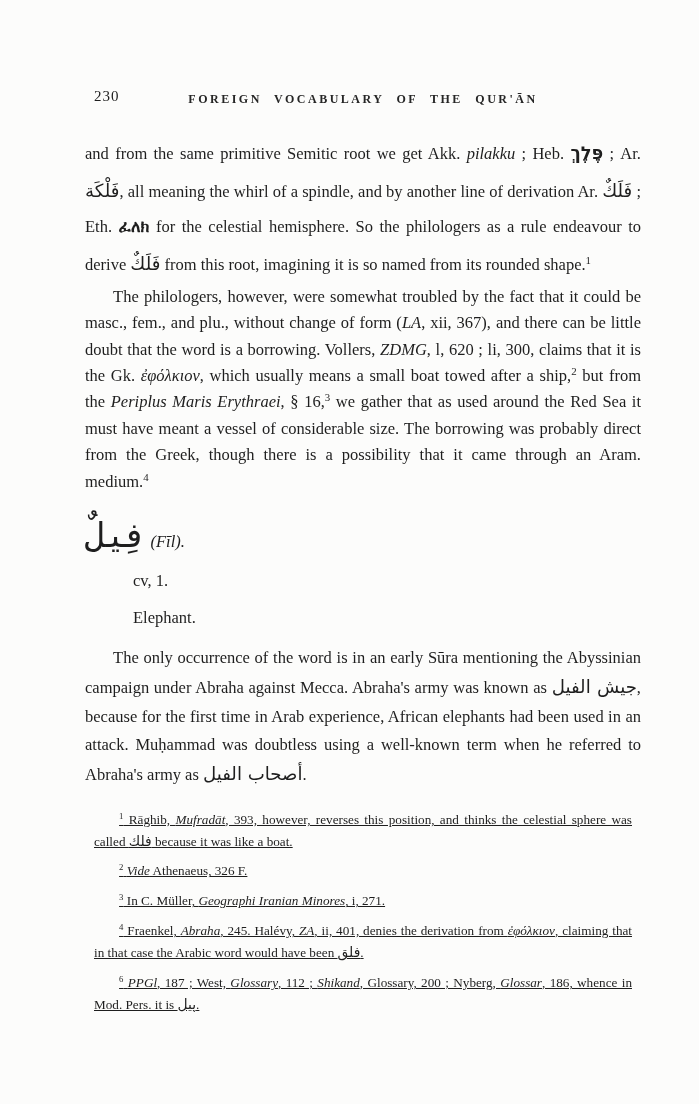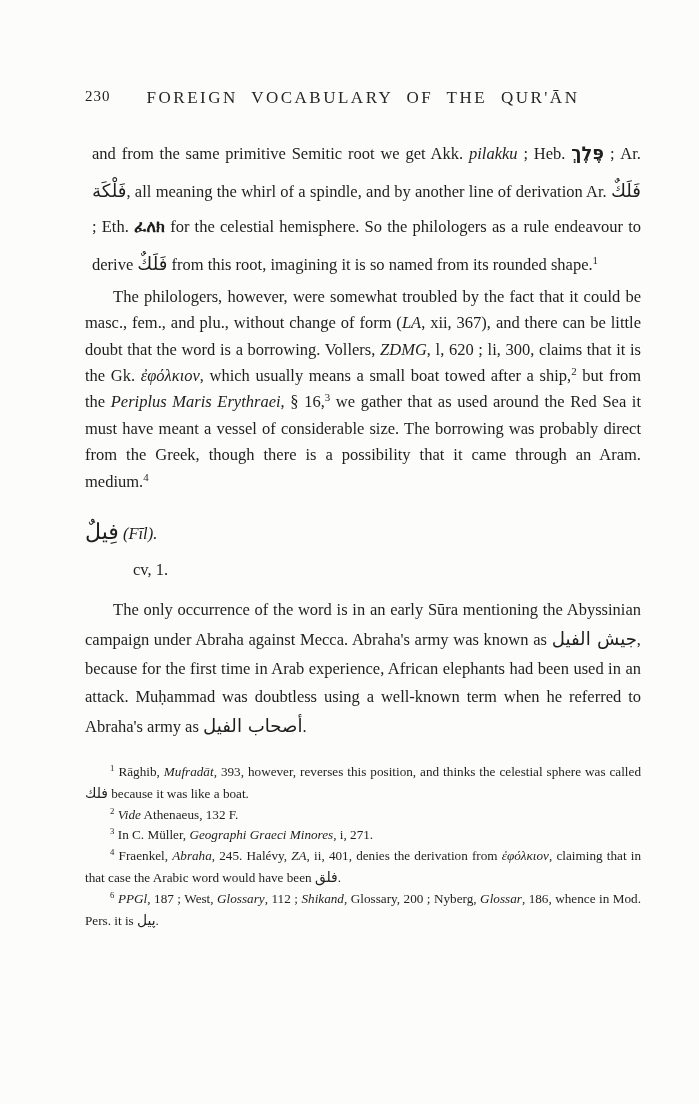--- a/index.html
+++ b/index.html
@@ -5,57 +5,58 @@
   html,body{margin:0;padding:0;}
   body{
     width:699px;height:1104px;overflow:hidden;
     background:#fcfcfb;color:#1e1e1e;
     font-family:"Liberation Serif","DejaVu Serif",serif;
     font-size:16.5px;
     -webkit-font-smoothing:antialiased;
   }
   .page{padding:88px 58px 0 85px;}
   .running-header{position:relative;text-align:center;height:20px;margin-bottom:26px;}
-  .page-number{position:absolute;left:0;top:0;font-size:15px;letter-spacing:1px;}
-  .running-title{font-size:17px;letter-spacing:2.5px;word-spacing:7px;color:#262626;}
+  .page-number{position:absolute;left:9px;top:0;font-size:15px;letter-spacing:1px;}
+  .running-title{font-size:12px;letter-spacing:2.5px;word-spacing:7px;color:#262626;font-weight:bold;}
   .para{margin:0;text-align:justify;line-height:1.6;}
   .para.indent{text-indent:1.7em;}
-  .para.loose{line-height:2.12;margin-left:7px;}
+  .para.loose{line-height:2.12;}
   .para.midloose{line-height:1.7;margin-top:12px;}
   .para.lastpara{margin-top:8px;}
   .entry-head{margin:26px 0 2px;line-height:1.3;}
-  .seg-ar-big{font-family:Liberation Serif, serif;font-size:22px;line-height:1;}
+  .seg-ar-big{font-family:Liberation Mono, monospace;font-size:34px;line-height:1;}
   .seg-ar{font-family:"DejaVu Sans",sans-serif;font-size:1.1em;}
   .seg-hb{font-family:"DejaVu Sans",sans-serif;font-size:1.08em;font-weight:bold;}
   .seg-eth{font-family:"DejaVu Sans",sans-serif;font-weight:bold;}
   .seg-i{font-style:italic;}
   .seg-gr{font-style:italic;}
   sup{font-size:66%;line-height:0;}
   .line{margin:14px;padding-left:34px;line-height:1.42;}
   .footnotes{margin-top:20px;font-size:13.2px;}
-  .footnote{margin:0;text-align:justify;line-height:1.58;text-indent:1.9em;}
+  .footnote{margin:9px;text-align:justify;line-height:1.58;text-indent:1.9em;text-decoration:underline;}
   .footnote .seg-ar{font-size:1.05em;}
 </style>
 </head>
 <body>
 
 <div class="page">
   <div class="running-header">
     <span class="page-number">230</span>
     <span class="running-title">FOREIGN VOCABULARY OF THE QUR'ĀN</span>
   </div>
 
   <div id="body-container">
       <p class="para loose"><span>and from the same primitive Semitic root we get Akk. </span><span class="seg-i">pilakku</span><span> ; Heb. </span><span class="seg-hb">פֶּלֶךְ</span><span> ; Ar. </span><span class="seg-ar">فَلْكَة</span><span>, all meaning the whirl of a spindle, and by another line of derivation Ar. </span><span class="seg-ar">فَلَكٌ</span><span> ; Eth. </span><span class="seg-eth">ፈለክ</span><span> for the celestial hemisphere.  So the philologers as a rule endeavour to derive </span><span class="seg-ar">فَلَكٌ</span><span> from this root, imagining it is so named from its rounded shape.</span><sup class="seg-sup">1</sup></p>
       <p class="para indent"><span>The philologers, however, were somewhat troubled by the fact that it could be masc., fem., and plu., without change of form (</span><span class="seg-i">LA</span><span>, xii, 367), and there can be little doubt that the word is a borrowing. Vollers, </span><span class="seg-i">ZDMG</span><span>, l, 620 ; li, 300, claims that it is the Gk. </span><span class="seg-gr">ἐφόλκιον</span><span>, which usually means a small boat towed after a ship,</span><sup class="seg-sup">2</sup><span> but from the </span><span class="seg-i">Periplus Maris Erythraei</span><span>, § 16,</span><sup class="seg-sup">3</sup><span> we gather that as used around the Red Sea it must have meant a vessel of considerable size.  The borrowing was probably direct from the Greek, though there is a possibility that it came through an Aram. medium.</span><sup class="seg-sup">4</sup></p>
       <p class="entry-head"><span class="seg-ar-big">فِيلٌ</span><span>  </span><span class="seg-i">(Fīl).</span></p>
       <p class="line"><span>cv, 1.</span></p>
+      <p class="line"><span>Elephant.</span></p>
       <p class="para indent midloose"><span>The only occurrence of the word is in an early Sūra mentioning the Abyssinian campaign under Abraha against Mecca.  Abraha's army was known as </span><span class="seg-ar">جيش الفيل</span><span>, because for the first time in Arab experience, African elephants had been used in an attack. Muḥammad was doubtless using a well-known term when he referred to Abraha's army as </span><span class="seg-ar">أصحاب الفيل</span><span>.</span></p>
     </div>
 
   <div class="footnotes" id="footnotes-container">
       <p class="footnote"><sup class="seg-sup">1</sup><span> Rāghib, </span><span class="seg-i">Mufradāt</span><span>, 393, however, reverses this position, and thinks the celestial sphere was called </span><span class="seg-ar">فلك</span><span> because it was like a boat.</span></p>
-      <p class="footnote"><sup class="seg-sup">2</sup><span> </span><span class="seg-i">Vide</span><span> Athenaeus, 132 F.</span></p>
-      <p class="footnote"><sup class="seg-sup">3</sup><span> In C. Müller, </span><span class="seg-i">Geographi Graeci Minores</span><span>, i, 271.</span></p>
+      <p class="footnote"><sup class="seg-sup">2</sup><span> </span><span class="seg-i">Vide</span><span> Athenaeus, 326 F.</span></p>
+      <p class="footnote"><sup class="seg-sup">3</sup><span> In C. Müller, </span><span class="seg-i">Geographi Iranian Minores</span><span>, i, 271.</span></p>
       <p class="footnote"><sup class="seg-sup">4</sup><span> Fraenkel, </span><span class="seg-i">Abraha</span><span>, 245.  Halévy, </span><span class="seg-i">ZA</span><span>, ii, 401, denies the derivation from </span><span class="seg-gr">ἐφόλκιον</span><span>, claiming that in that case the Arabic word would have been </span><span class="seg-ar">فلق</span><span>.</span></p>
       <p class="footnote"><sup class="seg-sup">6</sup><span> </span><span class="seg-i">PPGl</span><span>, 187 ;  West, </span><span class="seg-i">Glossary</span><span>, 112 ;  </span><span class="seg-i">Shikand</span><span>, Glossary, 200 ;  Nyberg, </span><span class="seg-i">Glossar</span><span>, 186, whence in Mod. Pers. it is </span><span class="seg-ar">پيل</span><span>.</span></p>
     </div>
 </div>
 
 </body></html>

